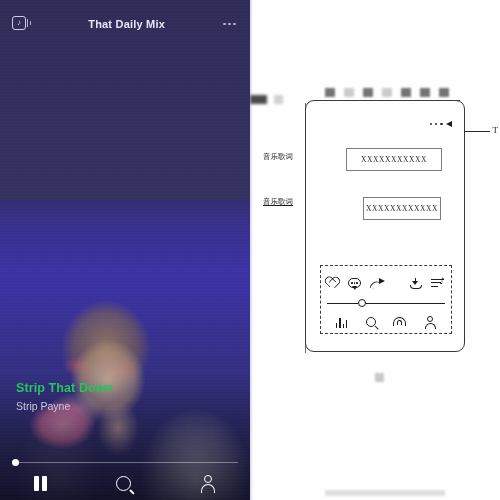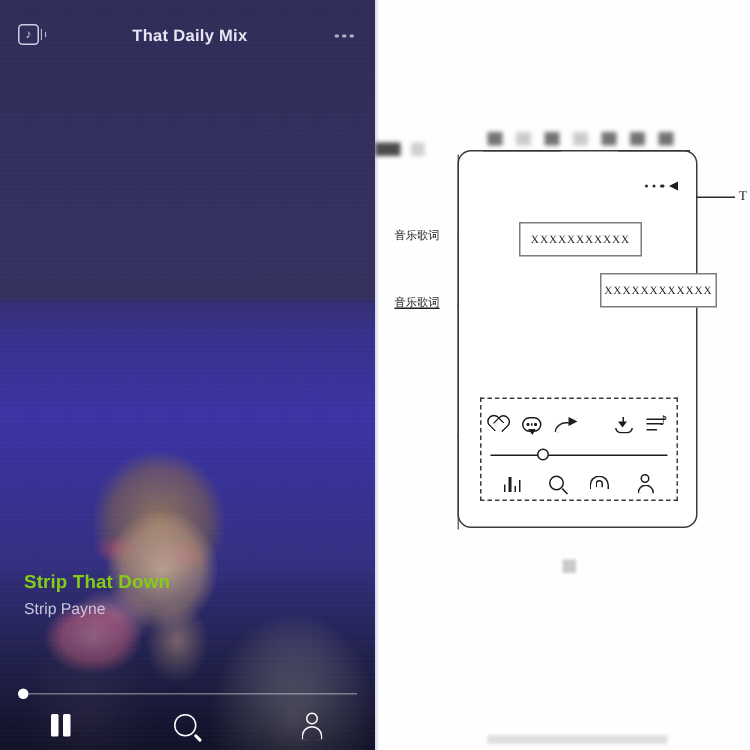--- a/index.html
+++ b/index.html
@@ -77,21 +77,21 @@
   .lyric-main{
     color:#ffffff; font-size:19.5px; line-height:1.32;
     font-weight:800; letter-spacing:-.3px;
   }
   .lyric-next{
     margin-top:16px; color:#9a97b8; font-size:11.5px;
     font-weight:600; letter-spacing:.1px;
   }
 
   .track-block{ position:absolute; left:16px; bottom:88px; z-index:6; }
-  .track-title{ color:#84cc16; font-size:12.5px; font-weight:700; letter-spacing:.1px; }
+  .track-title{ color:#22c55e; font-size:12.5px; font-weight:700; letter-spacing:.1px; }
   .track-artist{ color:#c9c6de; font-size:10.5px; margin-top:5px; font-weight:500; }
 
   .action-row{
     position:absolute; left:14px; right:12px; bottom:50px; height:26px; z-index:6;
     display:flex; align-items:center;
   }
   .act{ position:relative; margin-right:31px; }
   .act .badge{
     position:absolute; left:100%; top:-5px; margin-left:-3px;
     color:#fff; font-size:8px; font-weight:700;
@@ -190,22 +190,22 @@
   .tooltip-txt{
     position:absolute; right:-34px; top:24px; font-family:"Liberation Serif", serif;
     font-size:9px; color:#1d1d1d; white-space:nowrap;
   }
 
   .xbox{
     position:absolute; border:1px solid #7d7d7d; background:#fff;
     font-family:"Liberation Serif", serif; font-size:7.5px; letter-spacing:.6px;
     color:#2a2a2a; display:flex; align-items:center; justify-content:center;
   }
-  .xbox.name{ left:40px; top:47px; width:82px; height:23px; }
-  .xbox.lyric{ left:57px; top:81px; width:78px; height:23px;margin-left:37px; }
+  .xbox.name{ left:40px; top:47px; width:96px; height:23px; }
+  .xbox.lyric{ left:57px; top:96px; width:78px; height:23px; }
 
   .ctrl-dash{
     position:absolute; left:14px; top:164px; width:132px; height:69px;
     border:1.2px dashed #3a3a3a;
   }
   .ctrl-top{
     position:absolute; left:6px; right:6px; top:6px; height:22px;
     display:flex; align-items:center;
   }
   .ctrl-slider{ position:absolute; left:6px; right:6px; top:33px; height:9px; }

